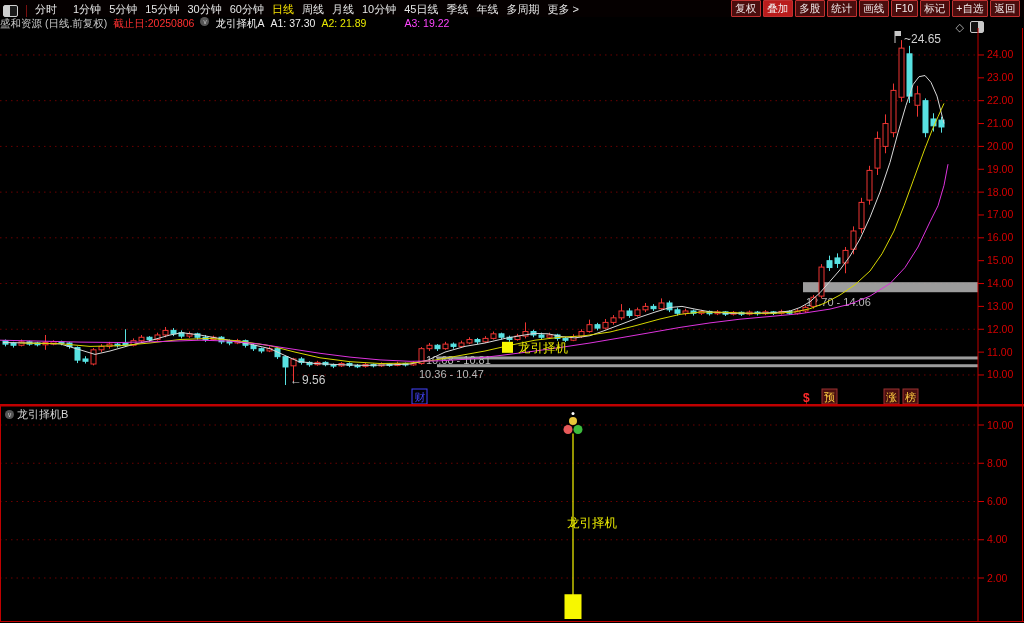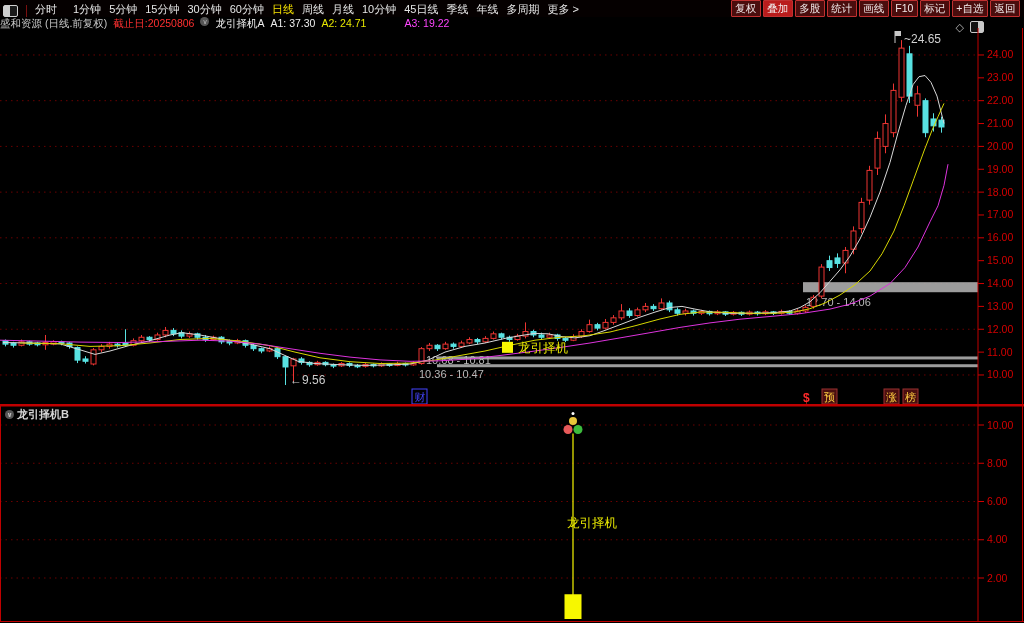--- a/index.html
+++ b/index.html
@@ -27,21 +27,21 @@
              color:#bbb;font-size:7px;line-height:9px;text-align:center;margin-right:3px;}
   
   #main-chart{position:absolute;left:0;top:28px;}
   #sub-chart{position:absolute;left:0;top:405px;}
   svg text{font-family:"Liberation Sans","DejaVu Sans",sans-serif;}
   #corner-icons{position:absolute;right:40px;top:21px;display:flex;gap:6px;align-items:center;}
   #corner-icons .diamond{color:#b8b8b8;font-size:11px;line-height:11px;}
   #corner-icons .split{width:12px;height:10px;border:1px solid #c8c8c8;border-radius:2px;
         background:linear-gradient(to right,#111 0 55%,#c8c8c8 55% 100%);}
   #subheader{position:absolute;left:5px;top:407px;display:flex;align-items:center;
-             font-size:11px;color:#d5d5d5;font-weight:bold;}
+             font-size:11px;color:#d5d5d5;}
 </style>
 </head>
 <body>
 
 <div id="app">
   <div id="menubar">
     <span class="win-icon"></span>
     <span class="msep"></span>
     <span id="menu-items"><span class="mitem">分时</span><span class="msep"></span><span class="mitem">1分钟</span><span class="mitem">5分钟</span><span class="mitem">15分钟</span><span class="mitem">30分钟</span><span class="mitem">60分钟</span><span class="mitem sel">日线</span><span class="mitem">周线</span><span class="mitem">月线</span><span class="mitem">10分钟</span><span class="mitem">45日线</span><span class="mitem">季线</span><span class="mitem">年线</span><span class="mitem">多周期</span><span class="mitem">更多 &gt;</span></span>
     <span id="menu-right">
@@ -56,21 +56,21 @@
         <span class="tbtn">返回</span>
       </span>
   </div>
 
   <div id="infobar">
     <span class="c-gray">盛和资源 (日线.前复权)</span>
     <span class="c-red">截止日:20250806</span>
     <span class="drop-icon">∨</span>
     <span class="c-white">龙引择机A</span>
     <span class="c-white">A1: 37.30</span>
-    <span class="c-yellow">A2: 24.71</span>
+    <span class="c-yellow">A2: 21.89</span>
     <span class="c-magenta">A3: 19.22</span>
   </div>
 
   <div id="corner-icons">
     <span class="diamond">◇</span>
     <span class="split"></span>
   </div>
 
   <svg id="main-chart" width="1024" height="377">
       <g>

